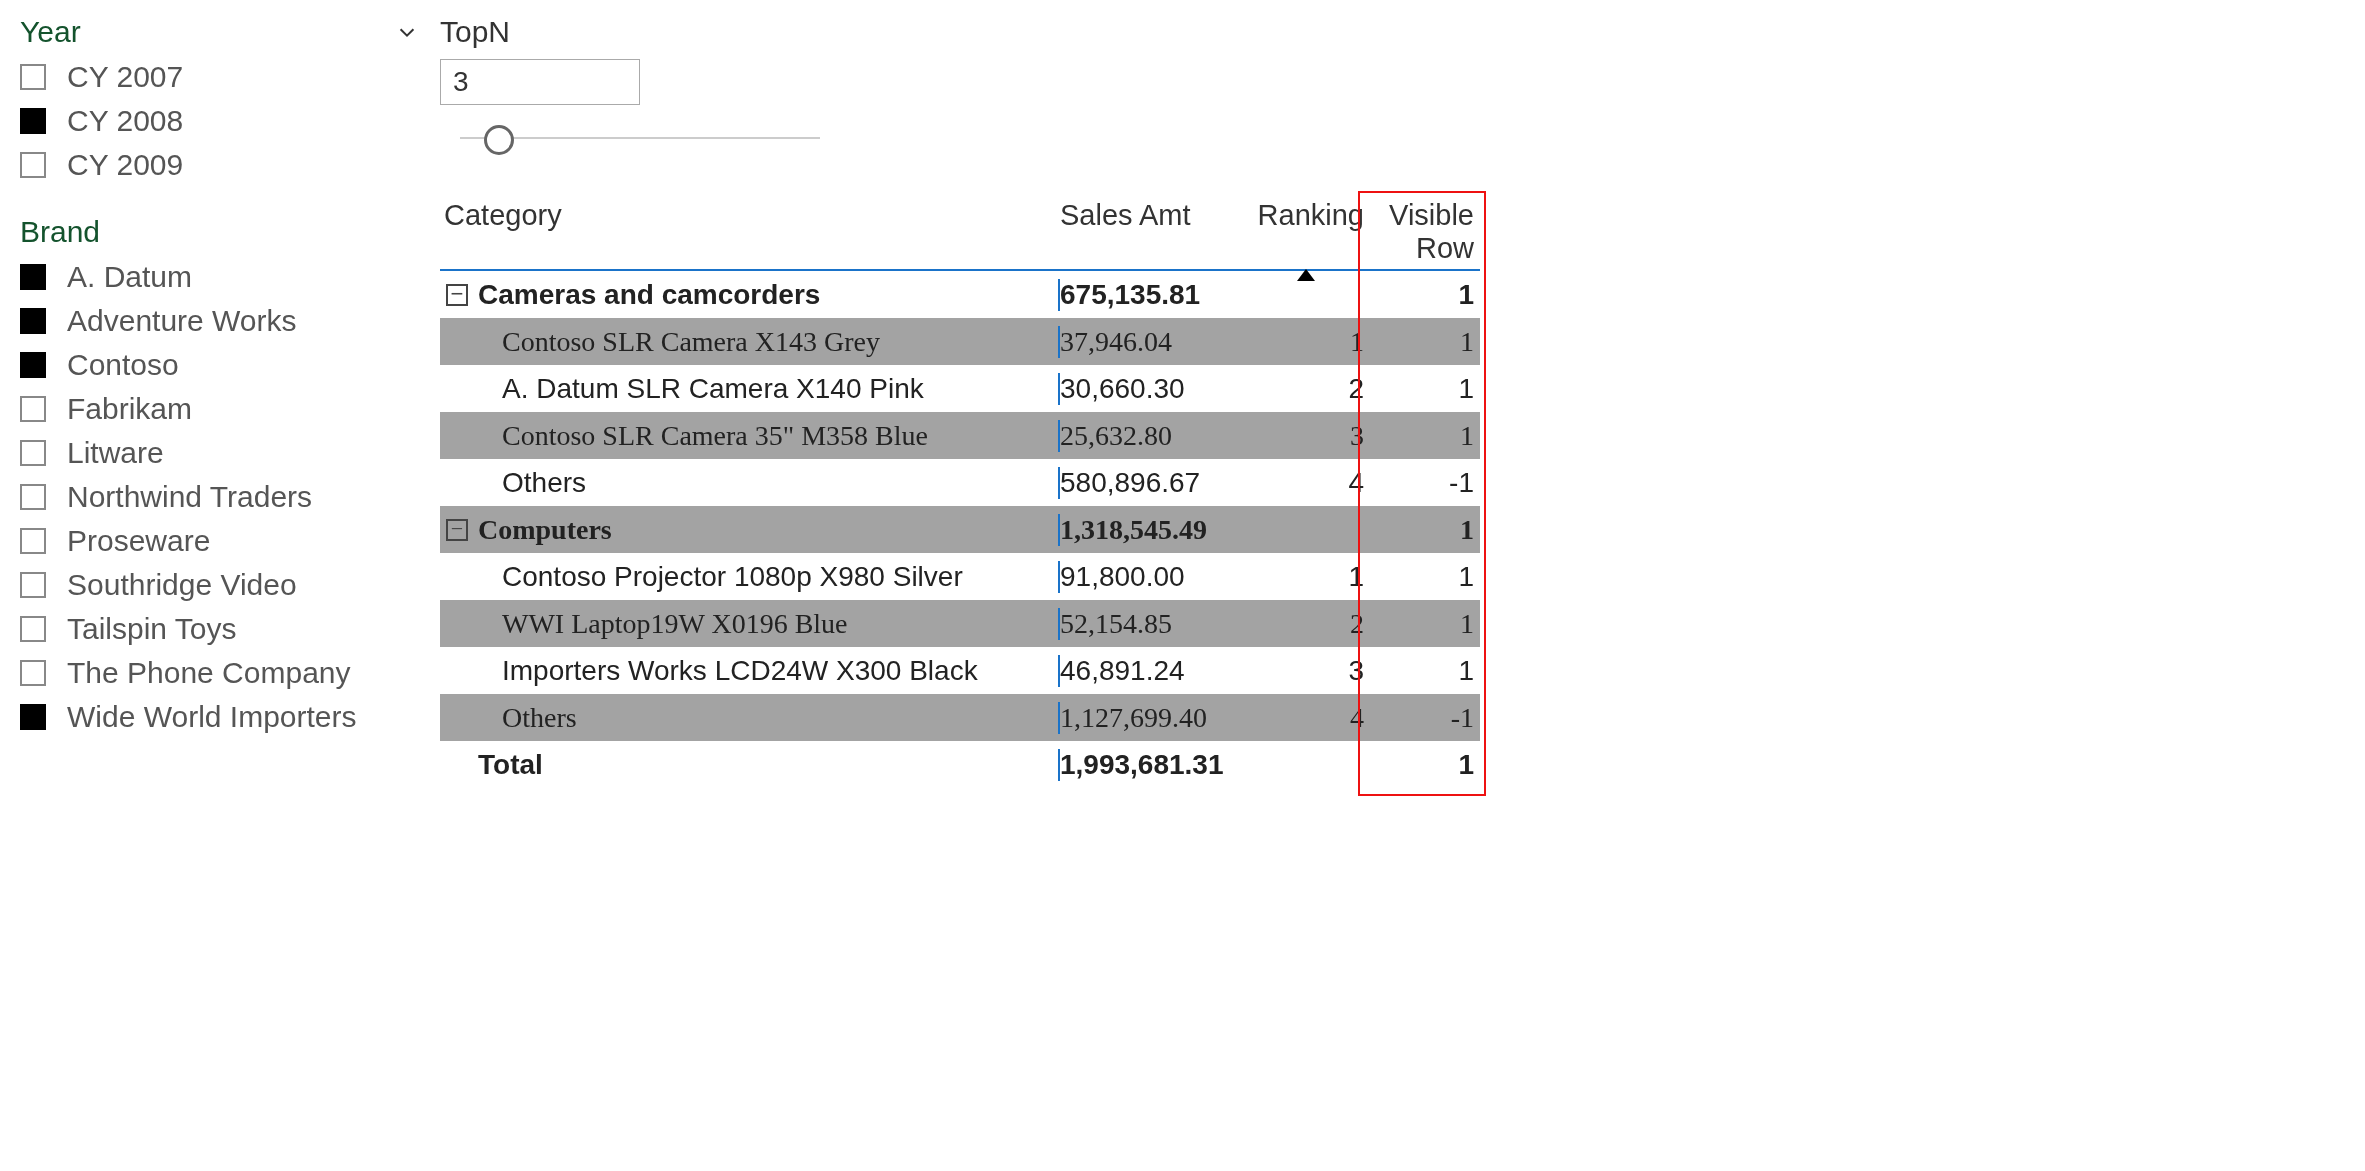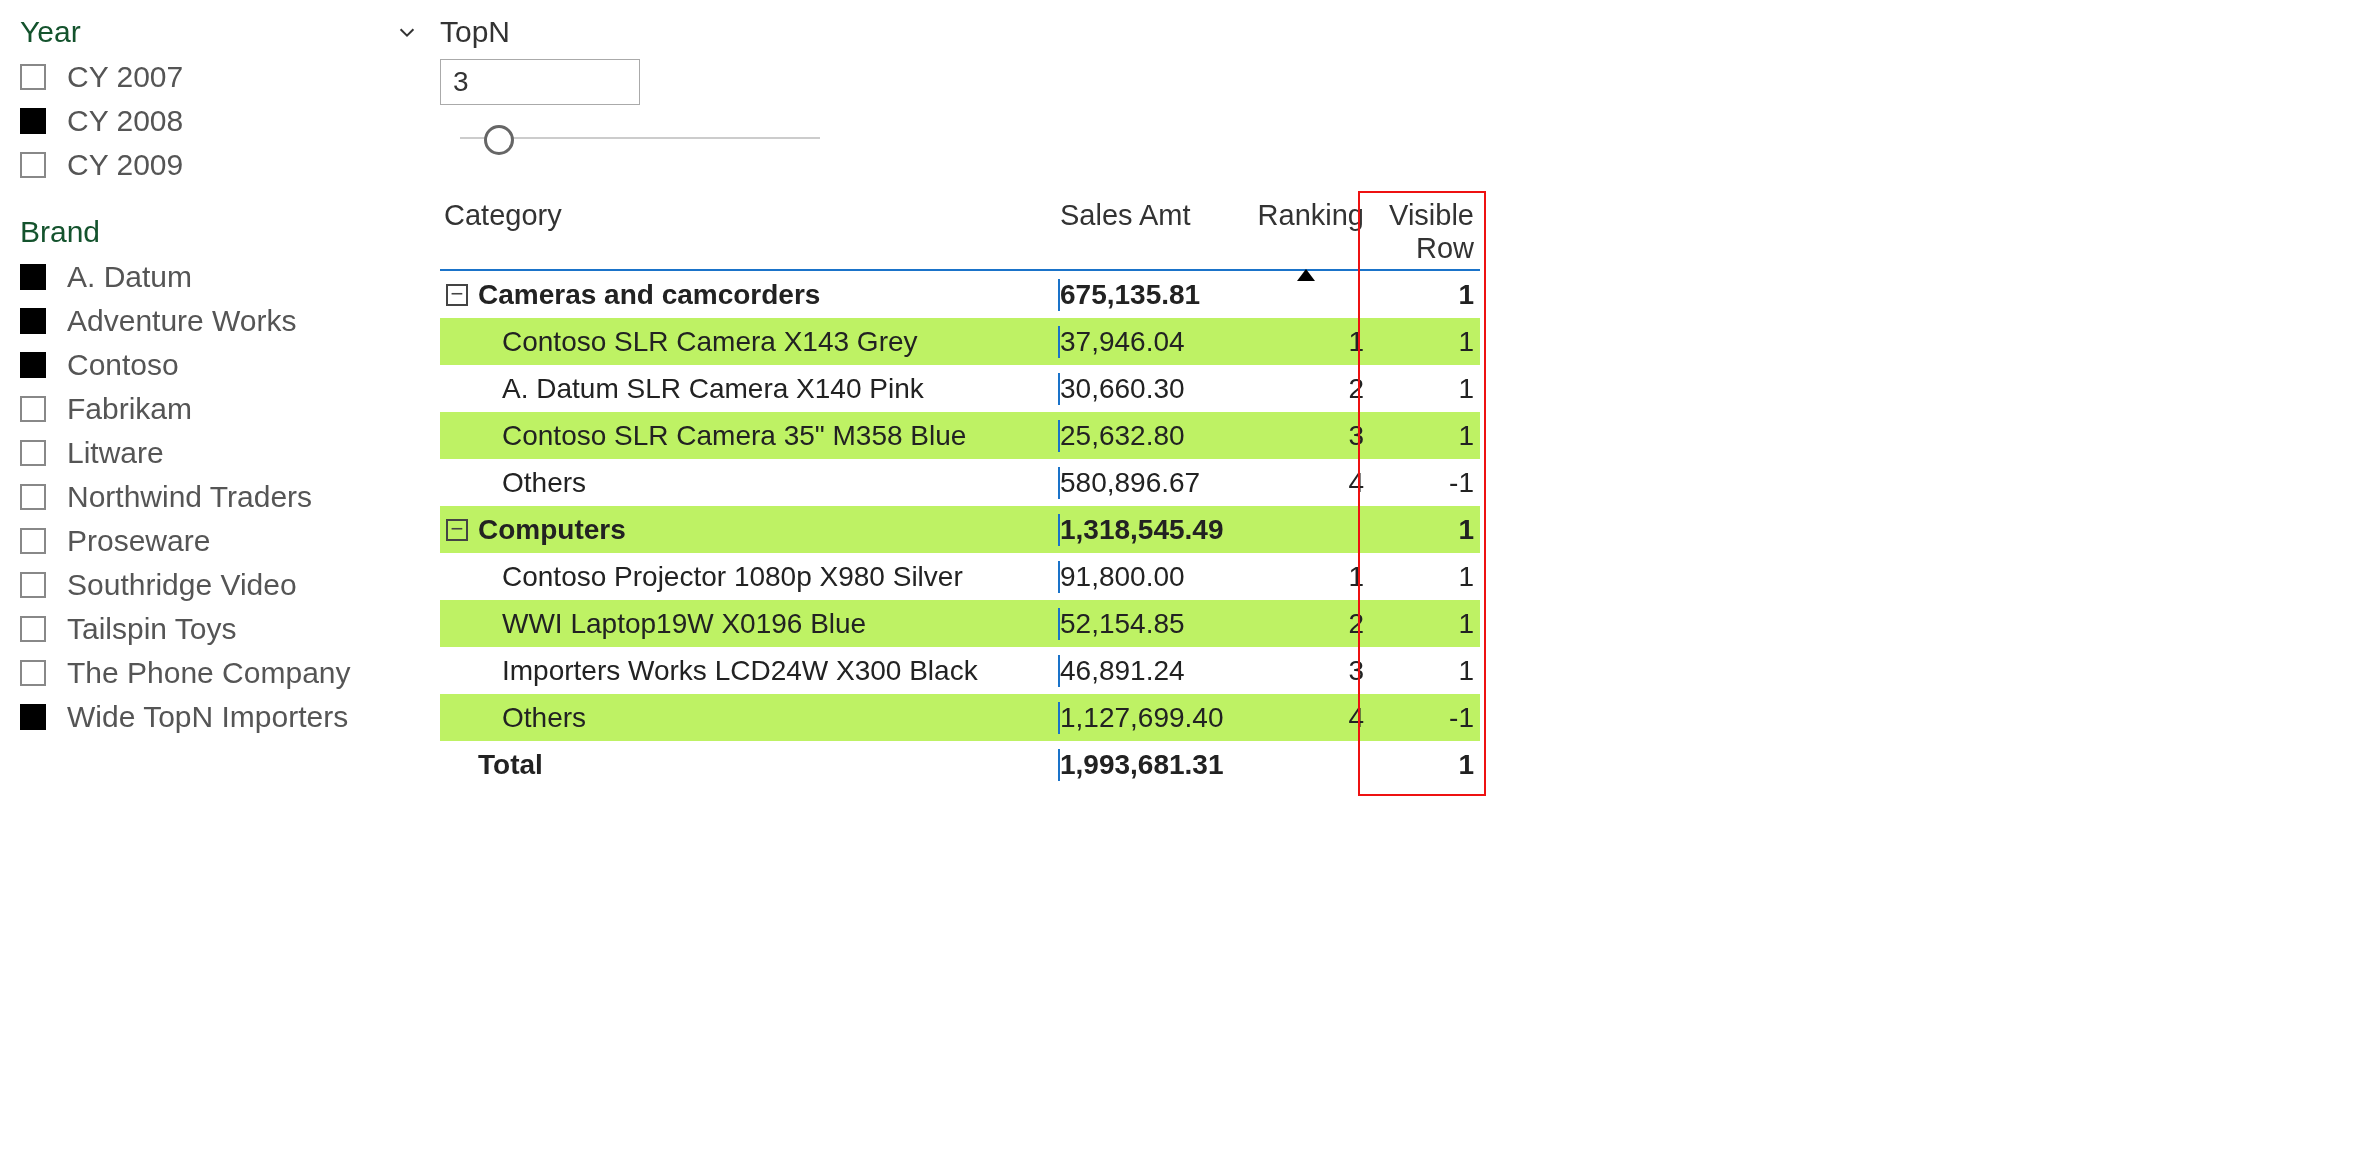--- a/index.html
+++ b/index.html
@@ -97,21 +97,21 @@
   }
   .mh-row .col-rank { padding-bottom: 0; }
 
   .mrow {
     display: flex;
     font-size: 28px;
     align-items: center;
     min-height: 47px;
   }
   .mrow .col-cat { display:flex; align-items:center; gap: 10px; }
-  .mrow.alt { background: #bef264; }
+  .mrow.alt { background: #a3a3a3; font-family: Liberation Serif, serif; }
   .mrow.bold { font-weight: 700; }
   .mrow.group .col-cat { padding-left: 6px; }
   .mrow.child .col-cat { padding-left: 62px; }
   .mrow.total .col-cat { padding-left: 38px; font-weight: 700; }
   .mrow.total { font-weight: 700; }
 
   .expander {
     width: 22px; height: 22px;
     border: 2px solid #444;
     display: inline-flex; align-items: center; justify-content: center;
@@ -198,21 +198,21 @@
         <div class="slicer-item">
           <span class="cb"></span>
           <span>Tailspin Toys</span>
         </div>
         <div class="slicer-item">
           <span class="cb"></span>
           <span>The Phone Company</span>
         </div>
         <div class="slicer-item">
           <span class="cb checked"></span>
-          <span>Wide TopN Importers</span>
+          <span>Wide World Importers</span>
         </div>
       </div>
   </div>
 
   <div class="right-col" style="position:relative;">
 
     <div class="topn-label">TopN</div>
     <div class="topn-box">3</div>
     <div class="slider-wrap">
       <div class="slider-track"></div>

